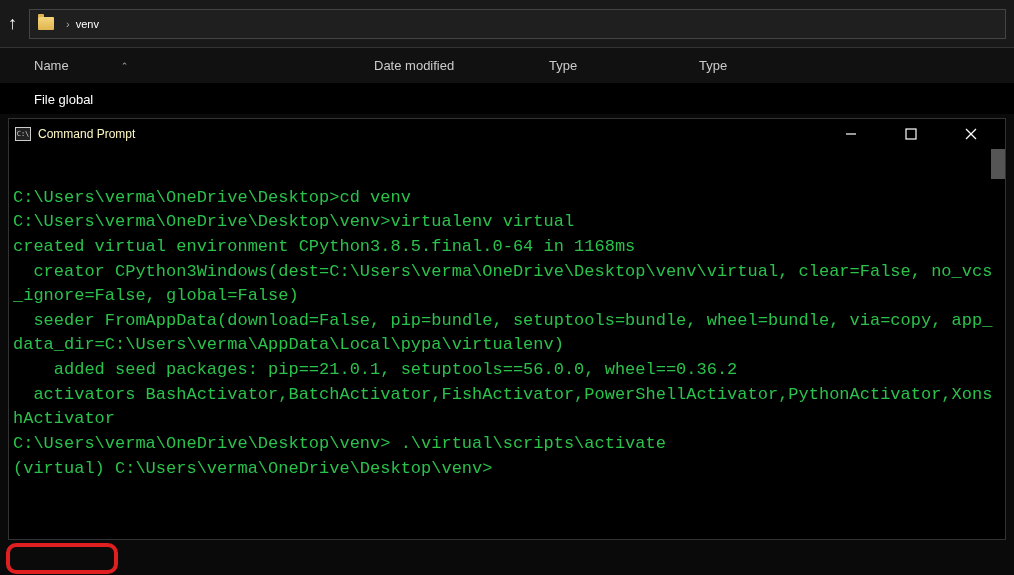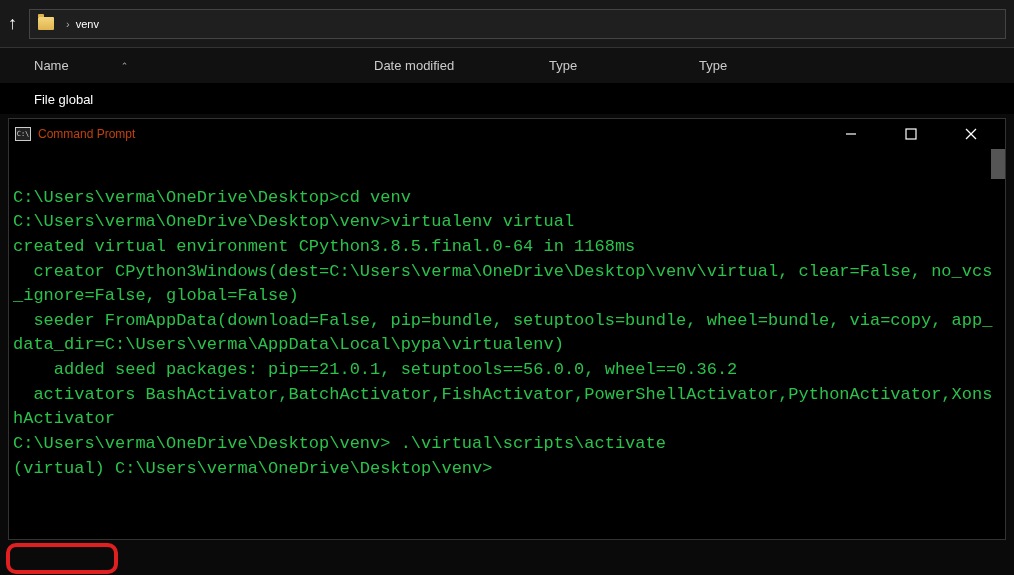--- a/index.html
+++ b/index.html
@@ -117,21 +117,21 @@
       background: #222;
       font-size: 7px;
       color: #ccc;
       display: flex;
       align-items: center;
       justify-content: center;
       font-family: monospace;
     }
     .title-text {
       font-size: 12px;
-      color: #c2410c;
+      color: #fef9c3;
     }
     .win-controls {
       display: flex;
       gap: 20px;
       align-items: center;
       padding-right: 8px;
     }
     .win-btn {
       width: 40px;
       height: 28px;

